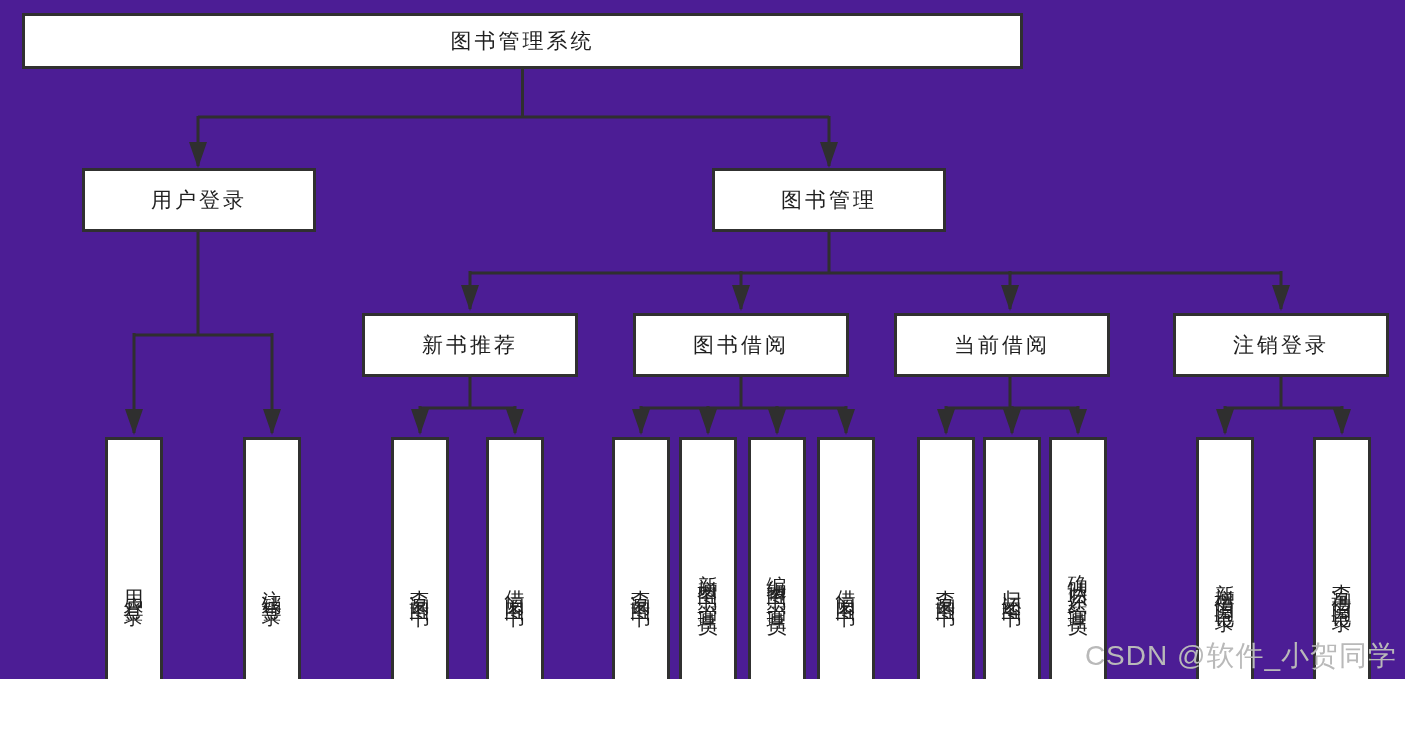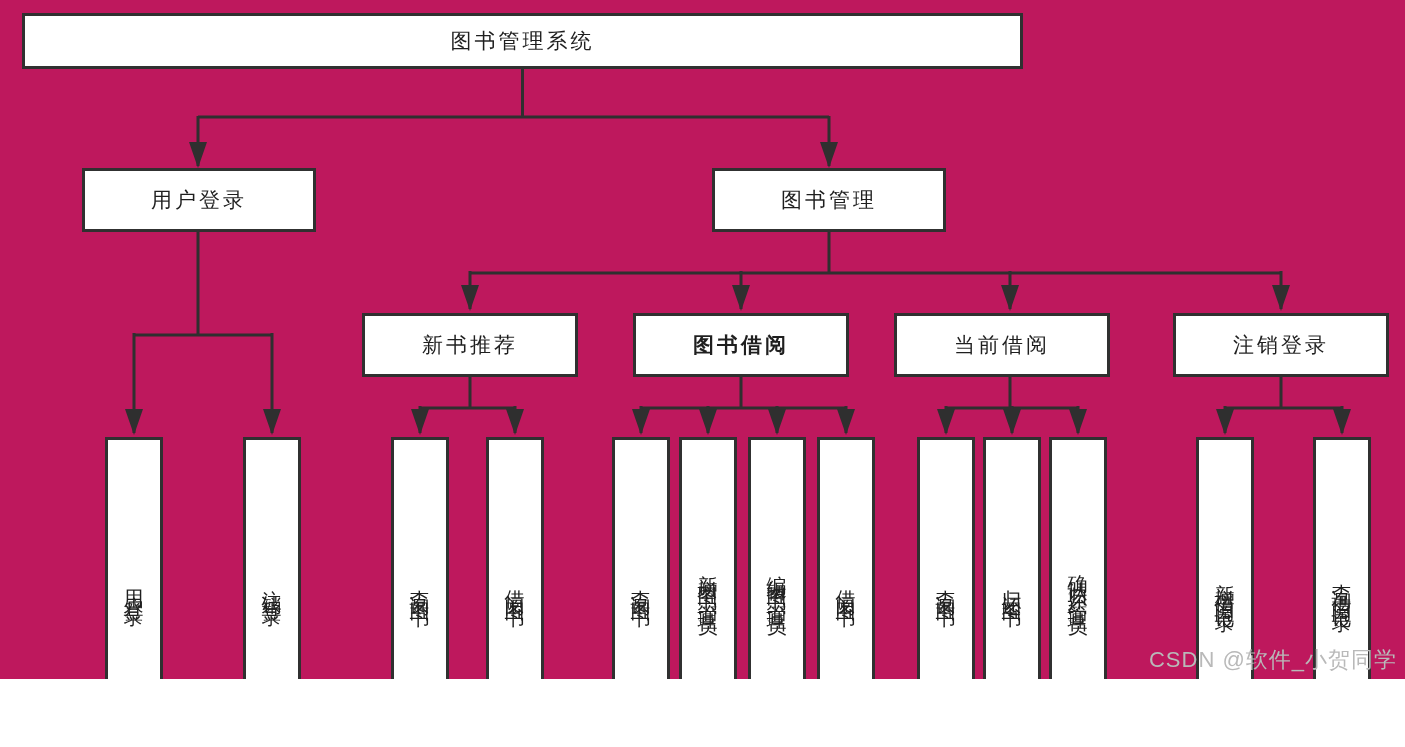--- a/index.html
+++ b/index.html
@@ -1,19 +1,19 @@
 <!DOCTYPE html>
 <html><head>
 <meta charset="utf-8">
 <style>
   html,body{margin:0;padding:0;background:#ffffff;}
   .canvas{
     position:relative;
     width:1405px;height:679px;
-    background:#be185d;
+    background:#4c1d95;
     font-family:"Liberation Sans","DejaVu Sans",sans-serif;
     overflow:hidden;
   }
   svg.connectors{position:absolute;left:0;top:0;width:1405px;height:747px;}
   .node{
     position:absolute;
     background:#ffffff;
     border:3px solid #303030;
     box-sizing:border-box;
     display:flex;align-items:center;justify-content:center;
@@ -28,21 +28,21 @@
     writing-mode:vertical-rl;
     text-orientation:mixed;
     font-size:20px;
     letter-spacing:6px;
     line-height:1;
     white-space:nowrap;
   }
   .watermark{
     position:absolute;
     right:8px;bottom:4px;
-    font-size:22px;
+    font-size:28px;
     letter-spacing:1px;
     color:#b9b9b9;
     z-index:5;
     white-space:nowrap;
   }
 </style>
 </head>
 <body>
 
 <div class="canvas">
@@ -97,21 +97,21 @@
   <div class="node" style="left:82px;top:168px;width:234px;height:64px;">
     <span class="hlabel">用户登录</span>
   </div>
   <div class="node" style="left:712px;top:168px;width:234px;height:64px;">
     <span class="hlabel">图书管理</span>
   </div>
 
   <div class="node" style="left:362px;top:313px;width:216px;height:64px;">
     <span class="hlabel">新书推荐</span>
   </div>
-  <div class="node" style="left:633px;top:313px;width:216px;height:64px;font-weight:bold;">
+  <div class="node" style="left:633px;top:313px;width:216px;height:64px;">
     <span class="hlabel">图书借阅</span>
   </div>
   <div class="node" style="left:894px;top:313px;width:216px;height:64px;">
     <span class="hlabel">当前借阅</span>
   </div>
   <div class="node" style="left:1173px;top:313px;width:216px;height:64px;">
     <span class="hlabel">注销登录</span>
   </div>
 
   <div class="node leaf" style="left:105px;top:437px;width:58px;height:298px;">

